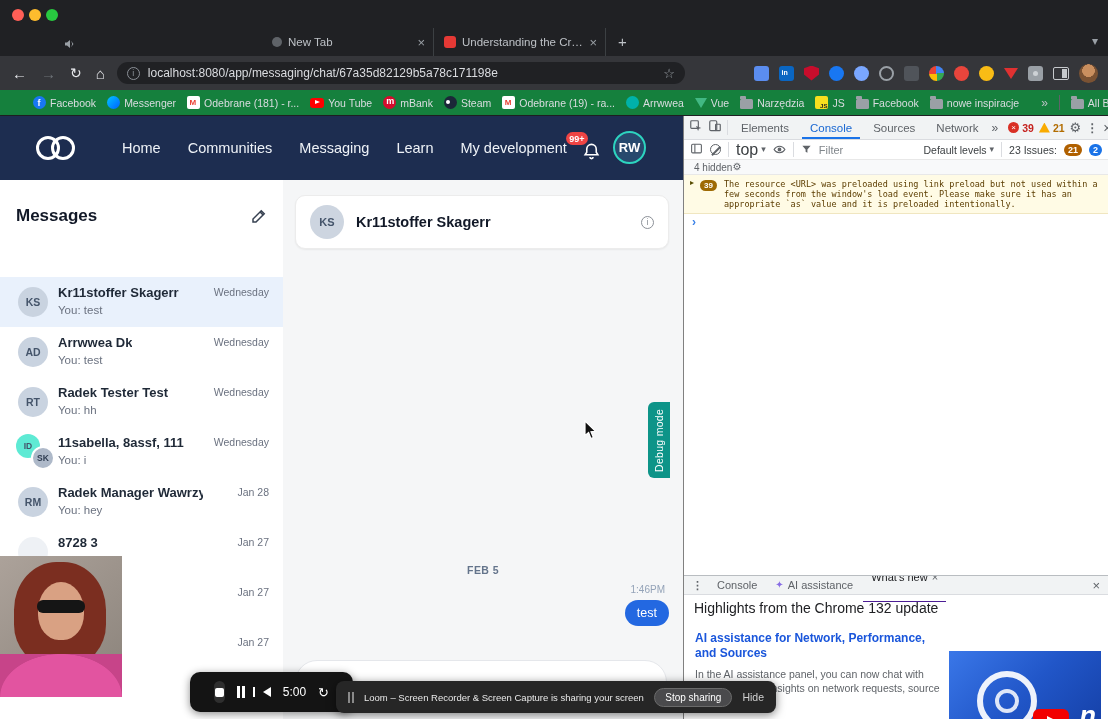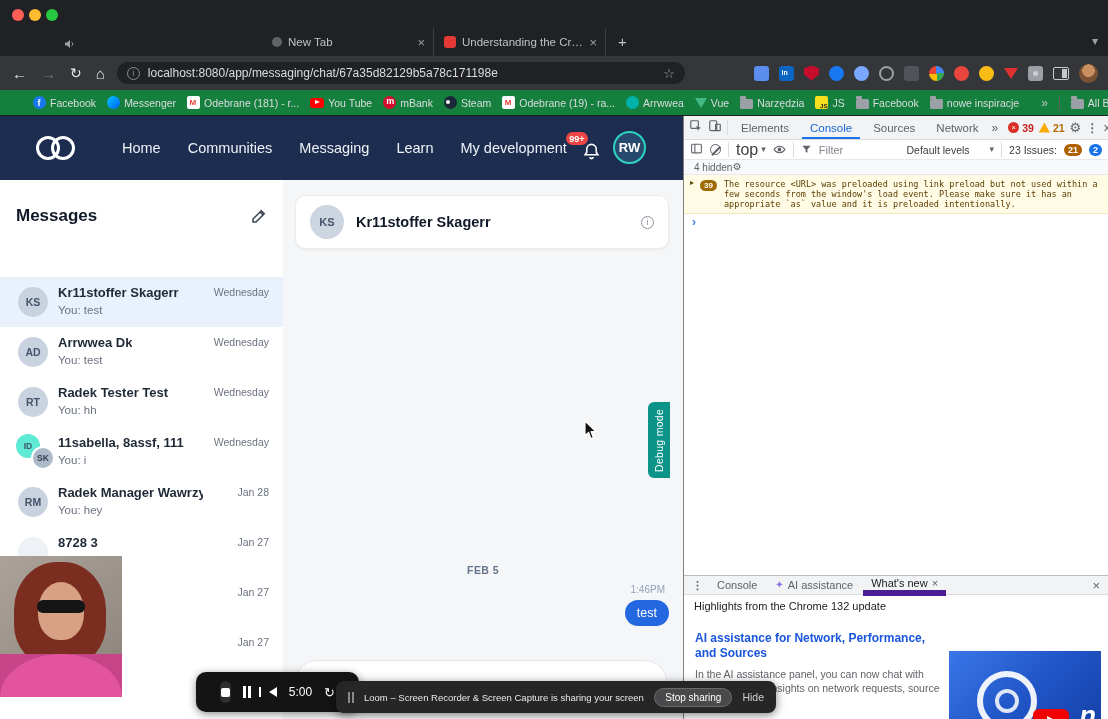--- a/index.html
+++ b/index.html
@@ -67,21 +67,21 @@
 .cavB{position:absolute;left:31px;top:19px;width:24px;height:24px;border-radius:50%;background:#aeb9c9;color:#2f3d52;font-size:8.5px;font-weight:bold;display:flex;align-items:center;justify-content:center;border:2px solid #fff}
 .cname{position:absolute;left:58px;top:8px;font-size:13px;font-weight:600;color:#1f2937;max-width:145px;white-space:nowrap;overflow:hidden}
 .cprev{position:absolute;left:58px;top:27px;font-size:11.5px;color:#6b7280}
 .ctime{position:absolute;right:14px;top:9px;font-size:10.5px;color:#6b7280}
 
 .dtab{padding:5px 8px;font-size:11.5px;color:#5f6368;white-space:nowrap}
 .dtab.active{color:#1967d2;border-bottom:2px solid #1a73e8;padding-bottom:3px}
 .vdiv{width:1px;height:15px;background:#dadce0;flex:none}
 .chip{height:12px;padding:0 4px;border-radius:6px;font-size:9px;font-weight:bold;color:#fff;display:flex;align-items:center;flex:none}
 .drawtab{padding:3px 8px;font-size:11px;color:#5f6368;display:flex;align-items:center;gap:4px;white-space:nowrap}
-.drawtab.active{color:#202124;border-bottom:6px solid #4c1d95;padding-bottom:1px}
+.drawtab.active{color:#202124;border-bottom:1px solid #4c1d95;padding-bottom:18px}
 .clear-ic{width:11px;height:11px;border:1.5px solid #5f6368;border-radius:50%;position:relative}
 .clear-ic::after{content:"";position:absolute;left:-1px;top:4.5px;width:12px;height:1.5px;background:#5f6368;transform:rotate(-45deg)}
 .eye-wrap svg,.svgic{display:block}
 .circle-i{width:13px;height:13px;border:1.5px solid #8b9097;border-radius:50%;position:relative;flex:none}
 .circle-i::after{content:"i";position:absolute;left:4.5px;top:0.5px;font-size:9px;color:#8b9097}
 .pause-ic{width:9px;height:12px;border-left:3.5px solid #fff;border-right:3.5px solid #fff}
 .rew-ic{width:0;height:0;border-top:5px solid transparent;border-bottom:5px solid transparent;border-right:8px solid #fff;position:relative}
 .rew-ic::before{content:"";position:absolute;left:-10px;top:-5px;width:2px;height:10px;background:#fff}
 .stop-in{width:9px;height:9px;background:#fff;border-radius:2px}
 .handle{width:2px;height:11px;background:#8a8a8a;box-shadow:4px 0 0 #8a8a8a}
@@ -365,21 +365,21 @@
           </svg>
       </span>
       <span class="vdiv"></span>
       <span>
         <svg width="11" height="11" viewBox="0 0 24 24">
             <path d="M3 4h18l-7 8v7l-4-2v-5L3 4z" fill="#5f6368"></path>
           </svg>
       </span>
       <span style="font-size:11px;color:#80868b">Filter</span>
       <span style="flex:1"></span>
-      <span class="flex" style="gap:20px">
+      <span class="flex" style="gap:3px">
         <span style="font-size:10.5px;color:#3c4043">Default levels</span>
         <span class="ic ic-chevd" style="color:#5f6368;font-size:9px"></span>
       </span>
       <span class="vdiv"></span>
       <span style="font-size:10.5px;color:#3c4043">23 Issues:</span>
       <span class="chip" style="background:#b06000">21</span>
       <span class="chip" style="background:#1a73e8">2</span>
     </div>
 
     <div class="flex" style="height:15px;background:#f8f9fa;border-bottom:1px solid #e8e8e8;padding:0 10px;">
@@ -408,41 +408,41 @@
             <span>AI assistance</span>
           </span>
         <span class="drawtab active">
             <span>What's new</span>
             <span class="ic ic-x" style="color:#5f6368;font-size:11px"></span>
           </span>
         <span style="flex:1"></span>
         <span class="ic ic-x" style="color:#5f6368;font-size:13px;padding-right:4px"></span>
       </div>
       <div style="position:relative;height:125px">
-        <span class="abs" style="left:10px;top:5px;font-size:11px;color:#202124">Highlights from the Chrome 132 update</span>
+        <span class="abs" style="left:10px;top:5px;font-size:14px;color:#202124">Highlights from the Chrome 132 update</span>
         <span class="abs" style="left:11px;top:36px;width:250px;font-size:12px;font-weight:bold;color:#1a56db;line-height:15px">AI assistance for Network, Performance, and Sources</span>
         <span class="abs" style="left:11px;top:72px;width:250px;font-size:10.5px;color:#5f6368;line-height:14px">In the AI assistance panel, you can now chat with Gemini and get insights on network requests, source files, and</span>
         <div class="tn">
           <span class="tn-ring"></span>
           <span class="tn-ring2"></span>
           <span class="tn-play"></span>
           <span class="tn-n">n</span>
         </div>
       </div>
     </div>
   </div>
 
   <div class="abs" style="left:0;top:556px;width:122px;height:141px;background:linear-gradient(140deg,#aca29a 0%,#8a827a 100%);overflow:hidden;z-index:20">
     <span class="abs" style="left:14px;top:6px;width:92px;height:104px;border-radius:46% 46% 40% 40%;background:#7b2e20"></span>
     <span class="abs" style="left:38px;top:26px;width:46px;height:58px;border-radius:50% 50% 45% 45%;background:#d9a183"></span>
     <span class="abs" style="left:37px;top:44px;width:48px;height:13px;border-radius:6px;background:#151515"></span>
     <span class="abs" style="left:0;top:98px;width:122px;height:43px;background:radial-gradient(ellipse at 50% 100%,#e254a0 0 70%,#c74489 71% 100%)"></span>
   </div>
 
-  <div class="abs flex" style="left:196px;top:672px;width:163px;height:40px;background:#141414;border-radius:10px;padding:0 24px;gap:12px;z-index:40;box-shadow:0 2px 8px rgba(0,0,0,.45)">
+  <div class="abs flex" style="left:190px;top:672px;width:163px;height:40px;background:#141414;border-radius:10px;padding:0 24px;gap:12px;z-index:40;box-shadow:0 2px 8px rgba(0,0,0,.45)">
     <span class="flex" style="width:22px;height:22px;background:#2f2f2f;border-radius:6px;justify-content:center">
         <span class="stop-in"></span>
       </span>
     <span class="pause-ic"></span>
     <span class="rew-ic" style="margin-left:6px"></span>
     <span style="color:#fff;font-size:12px">5:00</span>
     <span class="ic ic-reload" style="color:#fff;font-size:13px"></span>
   </div>
 
   <div class="abs flex" style="left:336px;top:681px;width:440px;height:32px;background:#262626;border-radius:8px;box-shadow:0 2px 10px rgba(0,0,0,.5);padding:0 12px;gap:10px;z-index:50">

